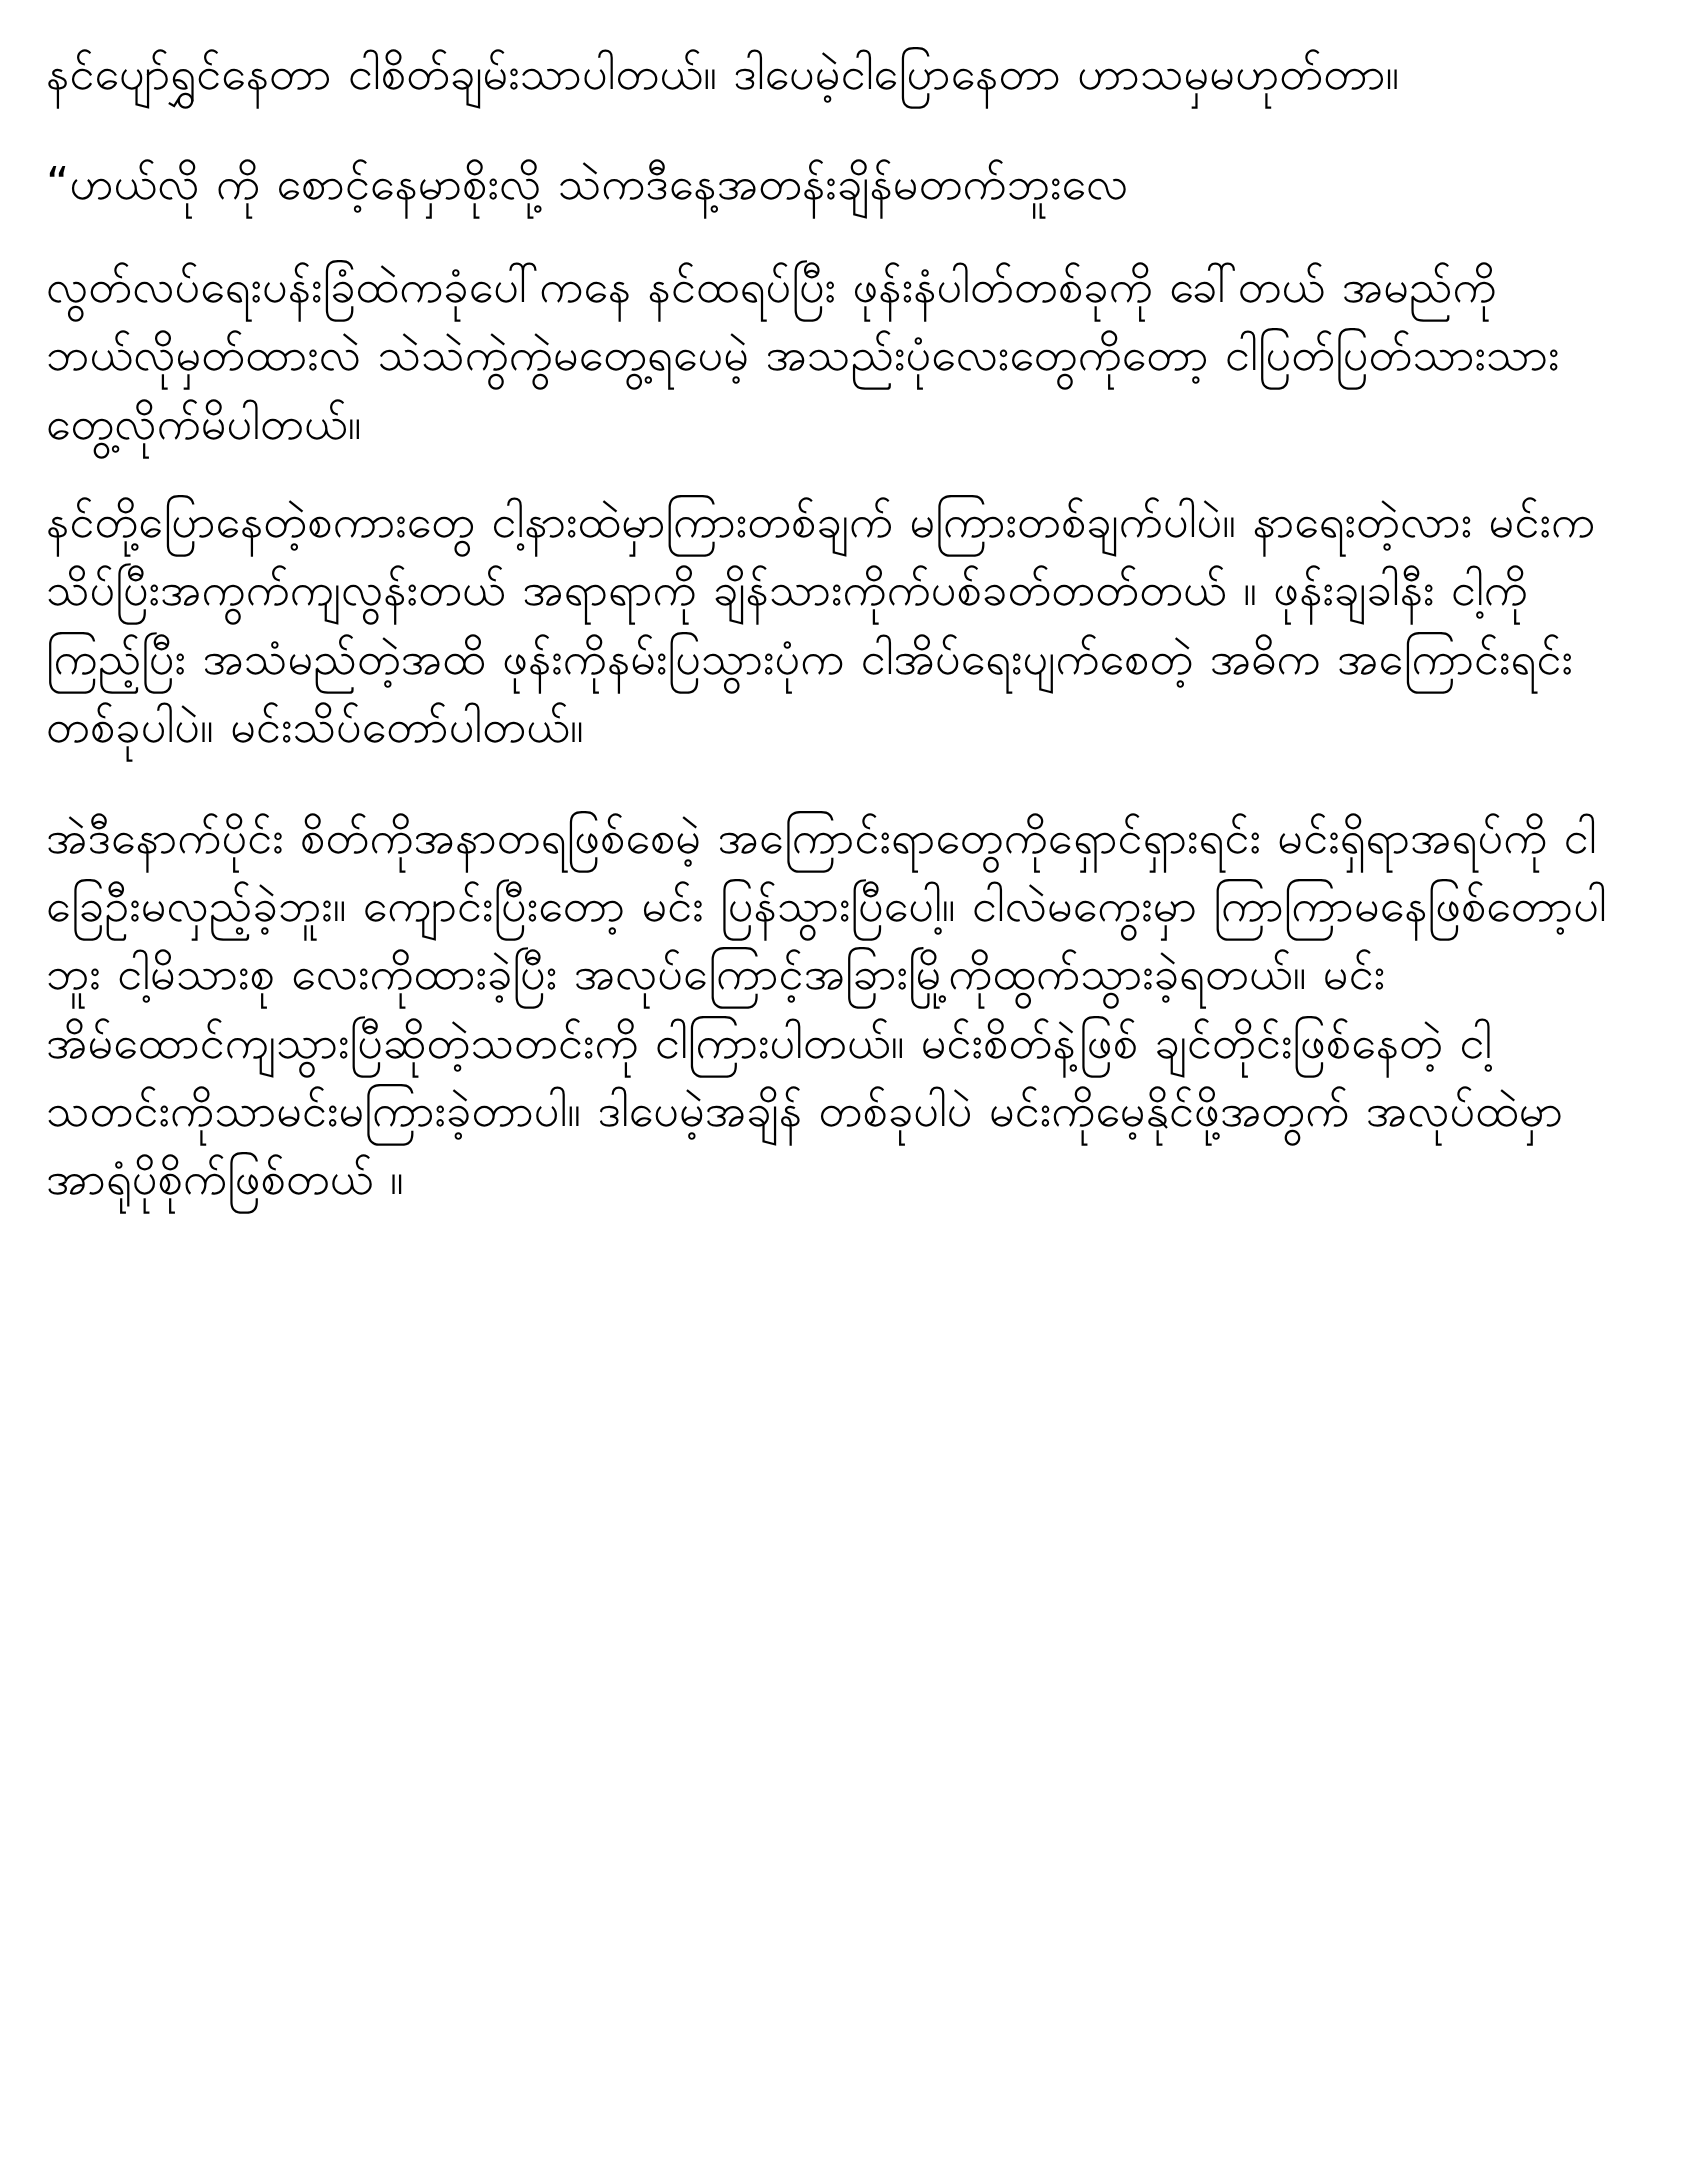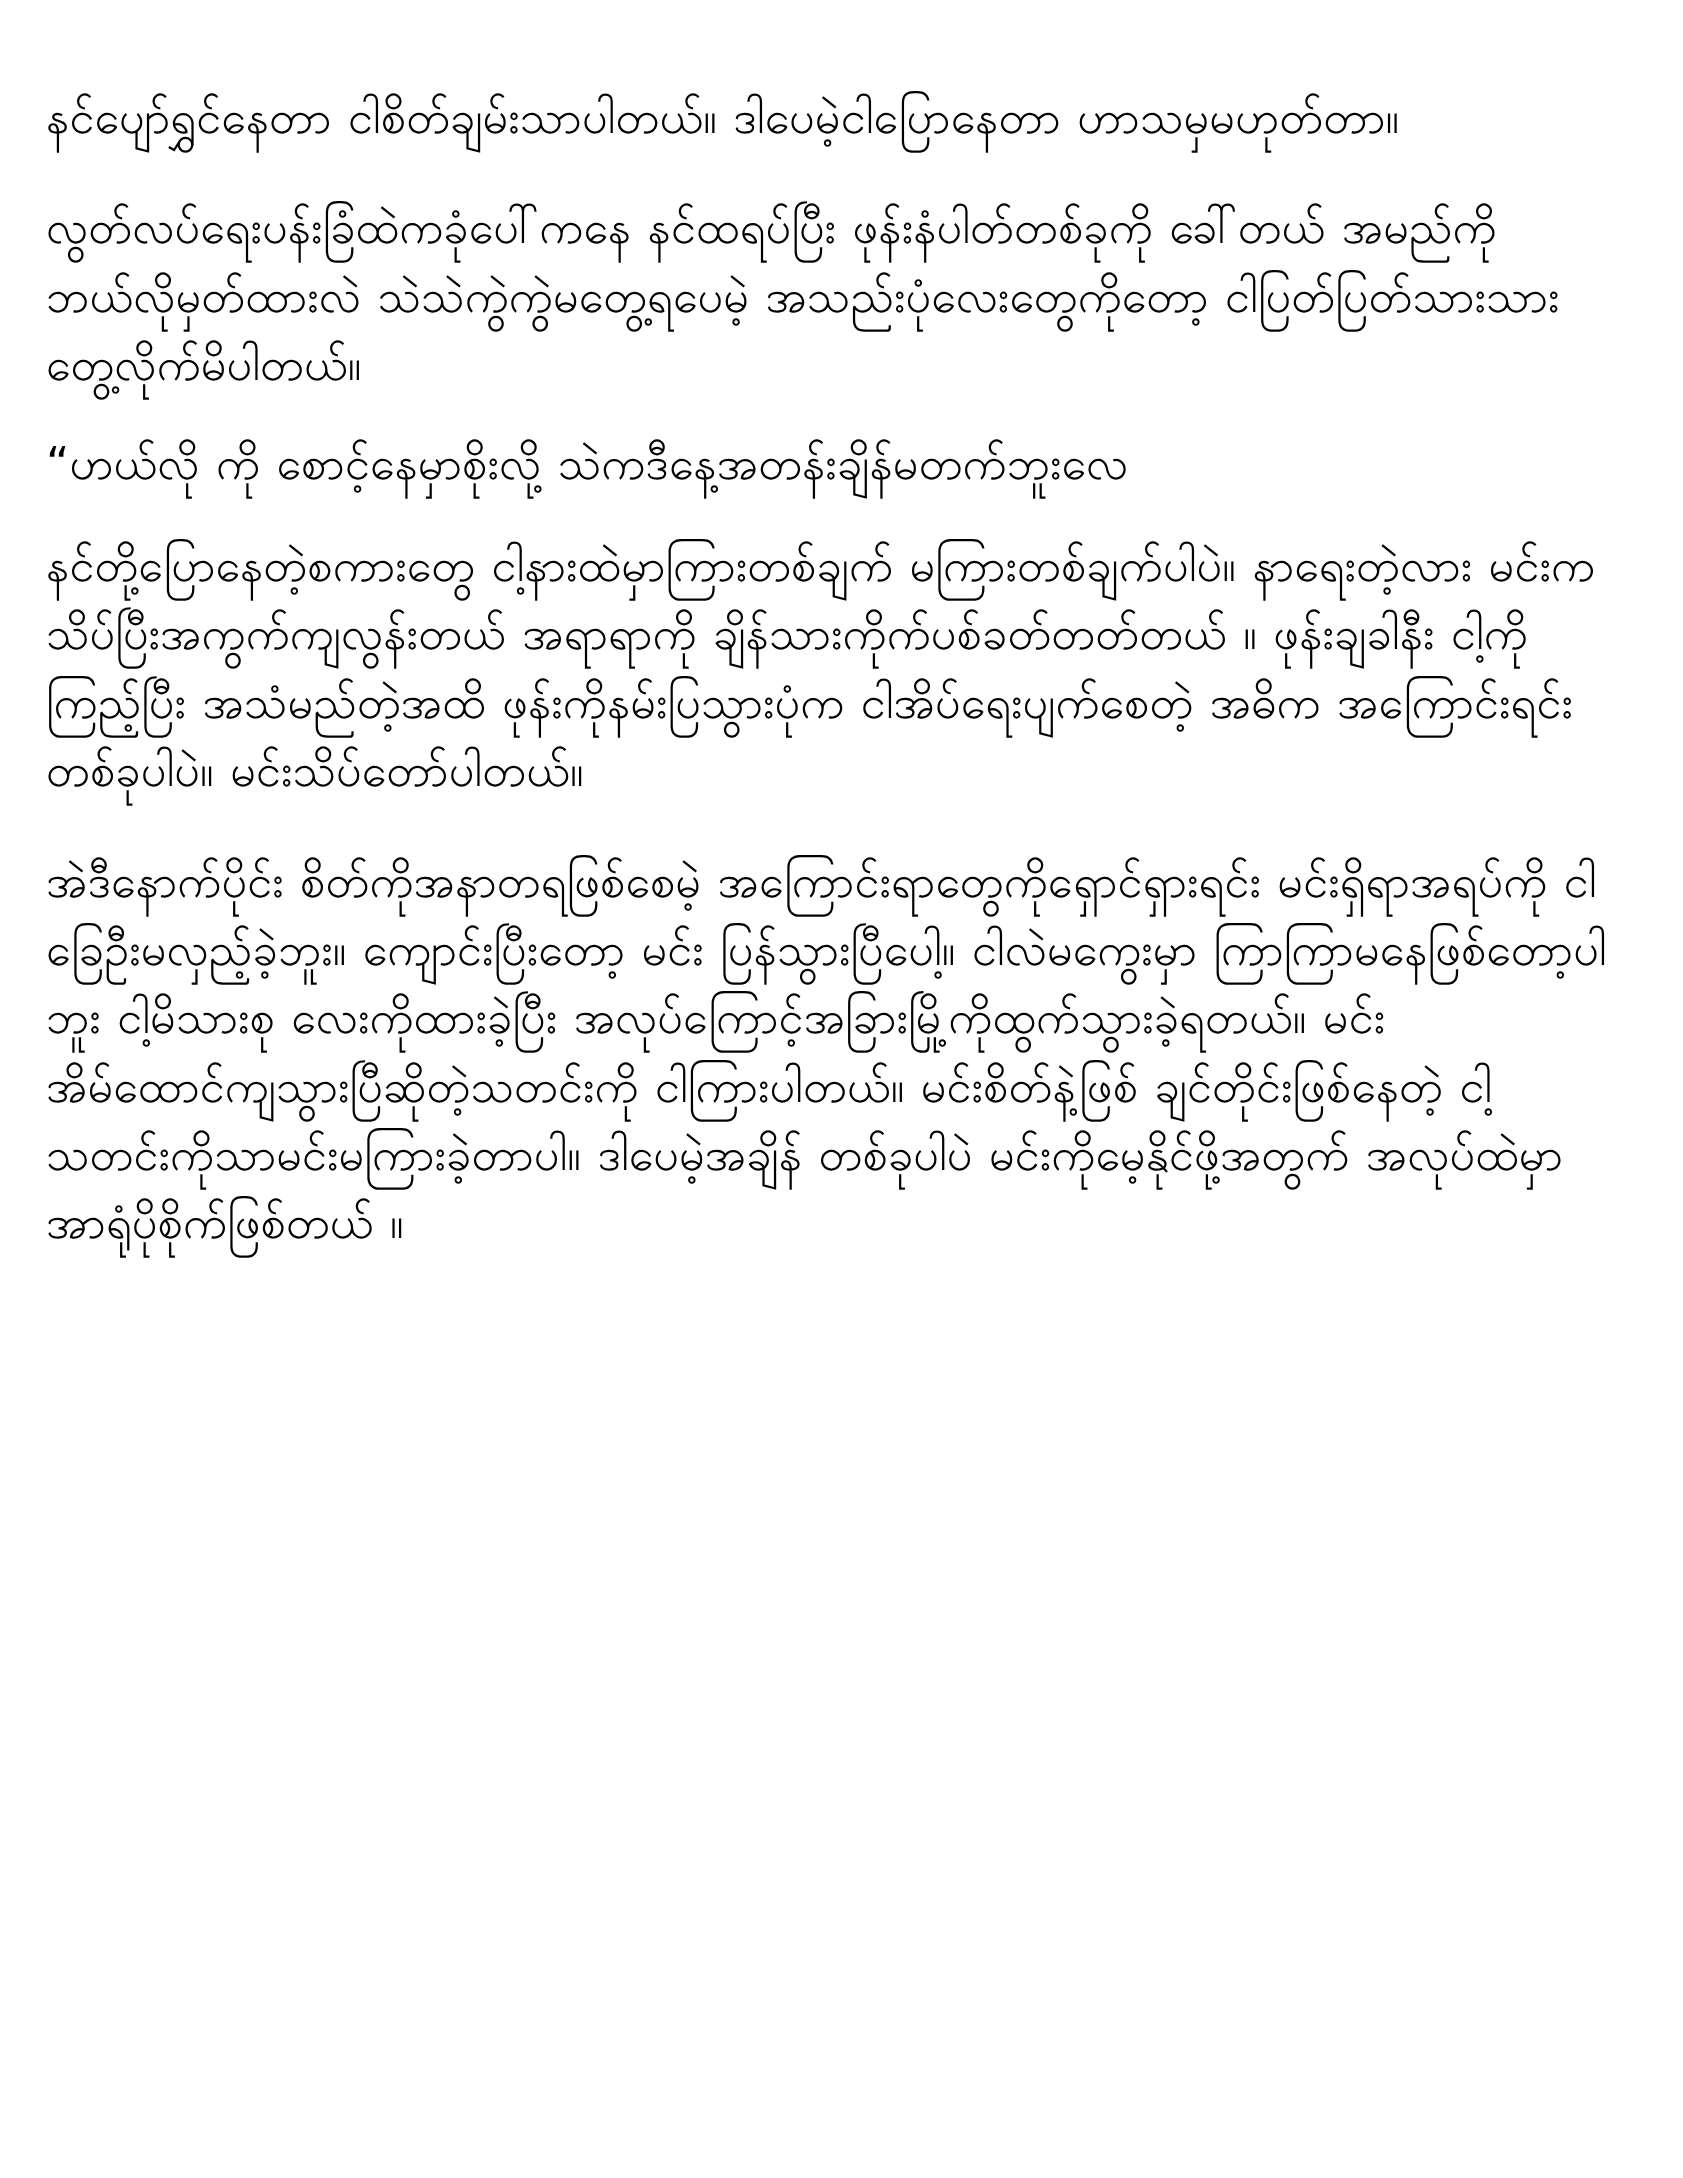--- a/index.html
+++ b/index.html
@@ -13,21 +13,20 @@
     font-family: "DejaVu Sans", "Liberation Sans", sans-serif;
     color: #000000;
     overflow: hidden;
   }
   .page {
     box-sizing: border-box;
     width: 1683px;
     height: 1648px;
     padding: 40px 67px 52px 46px;
     background: #ffffff;
-    margin-top: 44px;
   }
   .doc-body {
     display: block;
   }
   .para {
     font-size: 45px;
     line-height: 1.52;
     letter-spacing: 0.1px;
     word-spacing: 2px;
     text-align: left;
@@ -43,19 +42,19 @@
   .para.tight {
     margin-bottom: 30px;
   }
 </style>
 </head>
 <body>
 
 <div class="page">
   <div class="doc-body">
     <p class="para">နင်ပျော်ရွှင်နေတာ ငါစိတ်ချမ်းသာပါတယ်။ ဒါပေမဲ့ငါပြောနေတာ ဟာသမှမဟုတ်တာ။</p>
+    <p class="para quote-block">“ဟယ်လို ကို စောင့်နေမှာစိုးလို့ သဲကဒီနေ့အတန်းချိန်မတက်ဘူးလေ</p>
     <p class="para tight">လွတ်လပ်ရေးပန်းခြံထဲကခုံပေါ်ကနေ နင်ထရပ်ပြီး ဖုန်းနံပါတ်တစ်ခုကို ခေါ်တယ် အမည်ကိုဘယ်လိုမှတ်ထားလဲ သဲသဲကွဲကွဲမတွေ့ရပေမဲ့ အသည်းပုံလေးတွေကိုတော့ ငါပြတ်ပြတ်သားသားတွေ့လိုက်မိပါတယ်။</p>
-    <p class="para quote-block">“ဟယ်လို ကို စောင့်နေမှာစိုးလို့ သဲကဒီနေ့အတန်းချိန်မတက်ဘူးလေ</p>
     <p class="para">နင်တို့ပြောနေတဲ့စကားတွေ ငါ့နားထဲမှာကြားတစ်ချက် မကြားတစ်ချက်ပါပဲ။ နာရေးတဲ့လား မင်းကသိပ်ပြီးအကွက်ကျလွန်းတယ် အရာရာကို ချိန်သားကိုက်ပစ်ခတ်တတ်တယ် ။ ဖုန်းချခါနီး ငါ့ကိုကြည့်ပြီး အသံမည်တဲ့အထိ ဖုန်းကိုနမ်းပြသွားပုံက ငါအိပ်ရေးပျက်စေတဲ့ အဓိက အကြောင်းရင်းတစ်ခုပါပဲ။ မင်းသိပ်တော်ပါတယ်။</p>
     <p class="para">အဲဒီနောက်ပိုင်း စိတ်ကိုအနာတရဖြစ်စေမဲ့ အကြောင်းရာတွေကိုရှောင်ရှားရင်း မင်းရှိရာအရပ်ကို ငါခြေဦးမလှည့်ခဲ့ဘူး။ ကျောင်းပြီးတော့ မင်း ပြန်သွားပြီပေါ့။ ငါလဲမကွေးမှာ ကြာကြာမနေဖြစ်တော့ပါဘူး ငါ့မိသားစု လေးကိုထားခဲ့ပြီး အလုပ်ကြောင့်အခြားမြို့ကိုထွက်သွားခဲ့ရတယ်။ မင်း အိမ်ထောင်ကျသွားပြီဆိုတဲ့သတင်းကို ငါကြားပါတယ်။ မင်းစိတ်နဲ့ဖြစ် ချင်တိုင်းဖြစ်နေတဲ့ ငါ့သတင်းကိုသာမင်းမကြားခဲ့တာပါ။ ဒါပေမဲ့အချိန် တစ်ခုပါပဲ မင်းကိုမေ့နိုင်ဖို့အတွက် အလုပ်ထဲမှာအာရုံပိုစိုက်ဖြစ်တယ် ။</p>
   </div>
 </div>
 
 
 </body></html>

